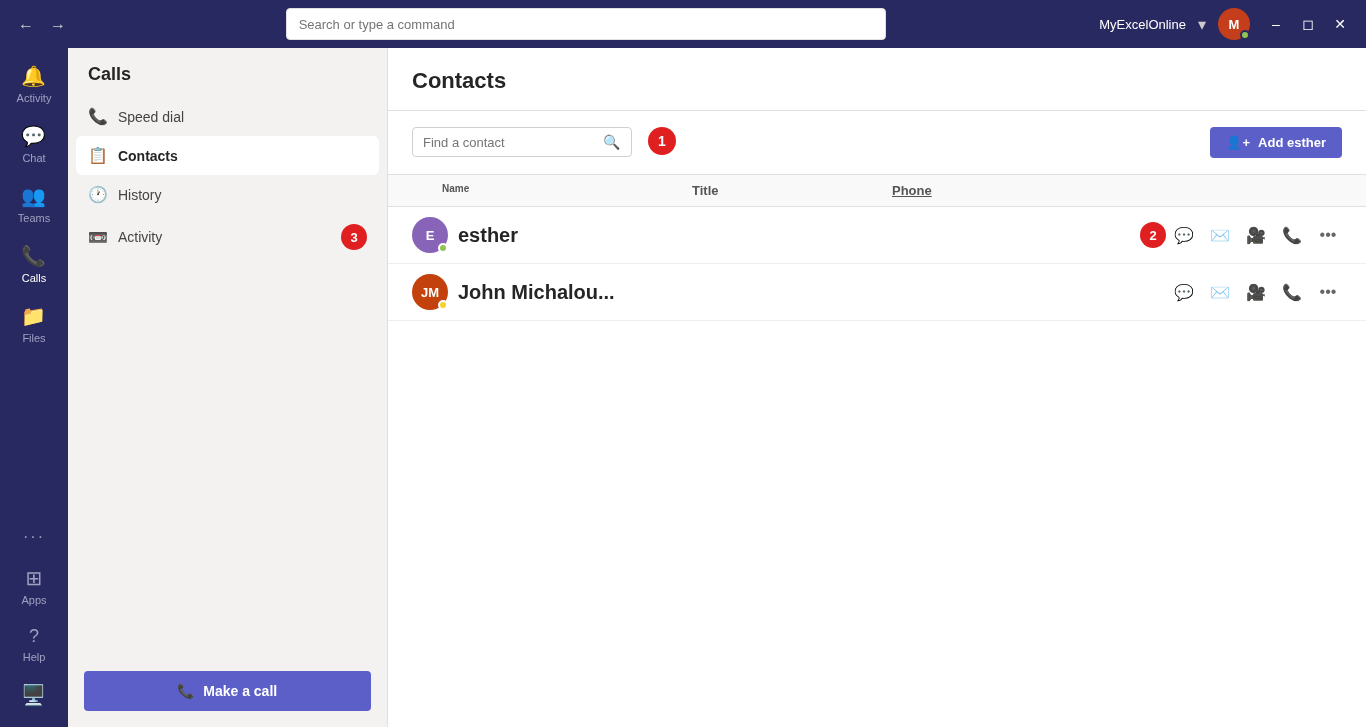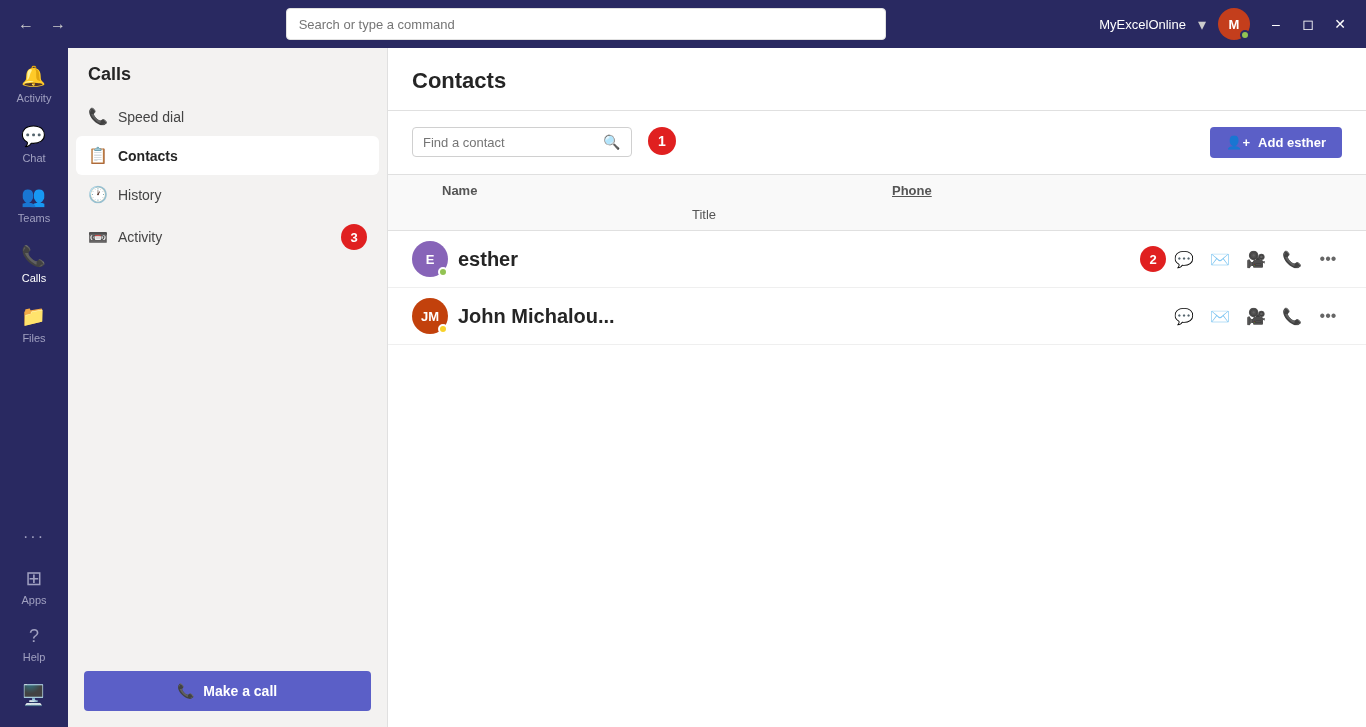--- a/index.html
+++ b/index.html
@@ -109,22 +109,22 @@
     .badge-circle {
       width: 28px; height: 28px; border-radius: 50%; background: #e02020; color: white;
       font-size: 14px; font-weight: 700; display: flex; align-items: center; justify-content: center;
     }
 
     
     .contacts-table { flex: 1; overflow-y: auto; }
     .table-header {
       display: flex; padding: 8px 24px; border-bottom: 1px solid #e0e0e0; background: #f9f9f9;
     }
-    .col-name { width: 280px; font-size: 13px; color: #555; font-weight: 600; padding-left: 30px; }
-    .col-title { width: 200px; font-size: 13px; color: #555; font-weight: 400; margin-top: 24px; }
+    .col-name { width: 280px; font-size: 10px; color: #555; font-weight: 600; padding-left: 30px; }
+    .col-title { width: 200px; font-size: 13px; color: #555; font-weight: 700; }
     .col-phone { flex: 1; font-size: 13px; color: #555; font-weight: 600; text-decoration: underline; }
     .contact-row {
       display: flex; align-items: center; padding: 10px 24px; border-bottom: 1px solid #efefef;
       position: relative; cursor: pointer;
     }
     .contact-avatar {
       width: 36px; height: 36px; border-radius: 50%; display: flex; align-items: center; justify-content: center;
       font-size: 13px; font-weight: 700; color: white; position: relative; flex-shrink: 0; margin-right: 10px;
     }
     .status-dot {

